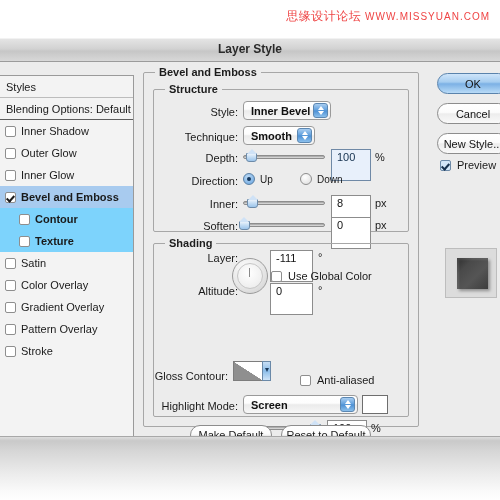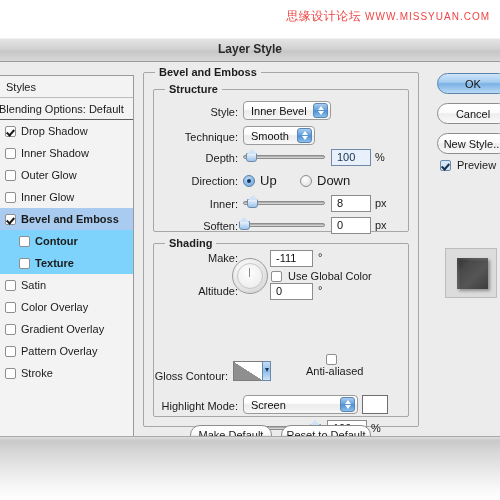--- a/index.html
+++ b/index.html
@@ -50,21 +50,21 @@
     box-sizing:border-box;
   }
   .styles-head{
     height:22px;line-height:22px;padding-left:7px;
     font-size:11px;color:#1a1a1a;
     background:#f3f3f3;
     border-bottom:1px solid #bcbcbc;
     box-sizing:border-box;
   }
   .blend-row{
-    height:22px;line-height:22px;
+    height:22px;line-height:22px;padding-left:7px;
     font-size:11px;color:#1a1a1a;font-weight:normal;
     background:#f3f3f3;
     border-bottom:1px solid #5d5d5d;
     box-sizing:border-box;
   }
   .fx-row{
     height:22px;display:flex;align-items:center;
     padding-left:6px;box-sizing:border-box;
     background:#f3f3f3;
   }
@@ -119,40 +119,40 @@
   .popup{
     position:absolute;height:19px;
     background:linear-gradient(to bottom,#ffffff 0%,#fdfdfd 42%,#ebebeb 52%,#f7f7f7 100%);
     border:1px solid #9a9a9a;
     border-radius:4px;
     box-sizing:border-box;
     display:flex;align-items:center;
   }
   .popup .pv{
     padding-left:7px;font-size:11px;color:#111;white-space:nowrap;
-    flex:1;overflow:hidden;
+    flex:1;overflow:hidden;font-weight:bold;
   }
   .popup .arrowbox{
     width:15px;height:15px;margin-right:2px;flex:0 0 15px;
     border-radius:3px;
     background:linear-gradient(to bottom,#a9cdf0 0%,#5f9fdd 48%,#4b8fd4 52%,#8cc0ec 100%);
     border:1px solid #5b87b2;
     box-sizing:border-box;position:relative;
   }
   .popup .arrowbox::before,
   .popup .arrowbox::after{
     content:"";position:absolute;left:4px;
     border-left:3px solid transparent;border-right:3px solid transparent;
   }
   .popup .arrowbox::before{top:2px;border-bottom:4px solid #ffffff;}
   .popup .arrowbox::after{bottom:2px;border-top:4px solid #ffffff;}
 
   
   .field{
-    position:absolute;height:17px;
+    position:absolute;height:32px;
     background:#ffffff;
     border:1px solid #8c8c8c;
     box-sizing:border-box;
     font-size:11px;color:#111;
     line-height:15px;padding-left:5px;
     overflow:hidden;white-space:nowrap;
   }
   .field.focus{background:#e8f0fb;border-color:#6f89a6;color:#14314f;}
 
   
@@ -184,21 +184,21 @@
     border:1px solid #8e8e8e;box-sizing:border-box;position:relative;
   }
   .radio.on{
     background:radial-gradient(circle at 40% 32%,#bcd9f3,#7fb3e6 70%,#5c97d6);
     border-color:#5a7fa3;
   }
   .radio.on::after{
     content:"";position:absolute;left:3px;top:3px;width:4px;height:4px;
     border-radius:50%;background:#15375c;
   }
-  .radio-lbl{margin-left:5px;font-size:13px;color:#1a1a1a;}
+  .radio-lbl{margin-left:5px;font-size:10px;color:#1a1a1a;}
 
   
   .cbrow{position:absolute;display:flex;align-items:center;}
   .cbrow .cl{margin-left:6px;font-size:11px;color:#1a1a1a;white-space:nowrap;}
 
   
   .dial{
     position:absolute;width:36px;height:36px;border-radius:50%;
     background:radial-gradient(circle at 38% 30%,#fdfdfd,#e3e3e3 62%,#c9c9c9 100%);
     border:1px solid #9b9b9b;box-sizing:border-box;
@@ -284,24 +284,20 @@
     <div class="title">Layer Style</div>
   </div>
 
   <div class="dialog-body">
 
     <div class="styles-panel">
       <div class="styles-head">Styles</div>
       <div class="blend-row">Blending Options: Default</div>
       <div id="fx-list">
           <div class="fx-row">
-            <span class="cb on"></span>
-            <span class="fx-label">Drop Shadow</span>
-          </div>
-          <div class="fx-row">
             <span class="cb"></span>
             <span class="fx-label">Inner Shadow</span>
           </div>
           <div class="fx-row">
             <span class="cb"></span>
             <span class="fx-label">Outer Glow</span>
           </div>
           <div class="fx-row">
             <span class="cb"></span>
             <span class="fx-label">Inner Glow</span>
@@ -392,21 +388,21 @@
       <div class="track"></div>
       <div class="thumb" style="left: 1%;"></div>
     </div>
     <div class="field" style="left:331px;top:155px;width:40px;">0</div>
     <div class="unit" style="left:375px;top:157px;">px</div>
 
     <div class="group" style="left:153px;top:181px;width:256px;height:174px;">
       <div class="group-title">Shading</div>
     </div>
 
-    <div class="lbl" style="left:150px;top:190px;width:88px;">Make:</div>
+    <div class="lbl" style="left:150px;top:190px;width:88px;">Layer:</div>
     <div class="field" style="left:270px;top:188px;width:43px;">-111</div>
     <div class="unit" style="left:318px;top:189px;">°</div>
 
     <div class="dial" style="left:232px;top:196px;">
       <div class="ring"></div>
       <div class="needle"></div>
     </div>
 
     <div class="cbrow" style="left:271px;top:208px;">
       <span class="cb"></span>
@@ -416,21 +412,21 @@
     <div class="lbl" style="left:150px;top:223px;width:88px;">Altitude:</div>
     <div class="field" style="left:270px;top:221px;width:43px;">0</div>
     <div class="unit" style="left:318px;top:222px;">°</div>
 
     <div class="lbl" style="left:150px;top:308px;width:78px;">Gloss Contour:</div>
     <div class="contour" style="left:233px;top:299px;">
       <div class="tri"></div>
     </div>
     <div class="contour-arrow" style="left:262px;top:299px;"></div>
 
-    <div class="cbrow" style="left:300px;top:292px;flex-direction:column;">
+    <div class="cbrow" style="left:300px;top:312px;">
       <span class="cb"></span>
       <span class="cl">Anti-aliased</span>
     </div>
 
     <div class="lbl" style="left:150px;top:338px;width:88px;">Highlight Mode:</div>
     <div class="popup" style="left:243px;top:333px;width:115px;">
       <span class="pv">Screen</span>
       <span class="arrowbox"></span>
     </div>
     <div class="swatch" id="sw-highlight" style="left: 362px; top: 333px; width: 26px; background: rgb(255, 255, 255);"></div>

